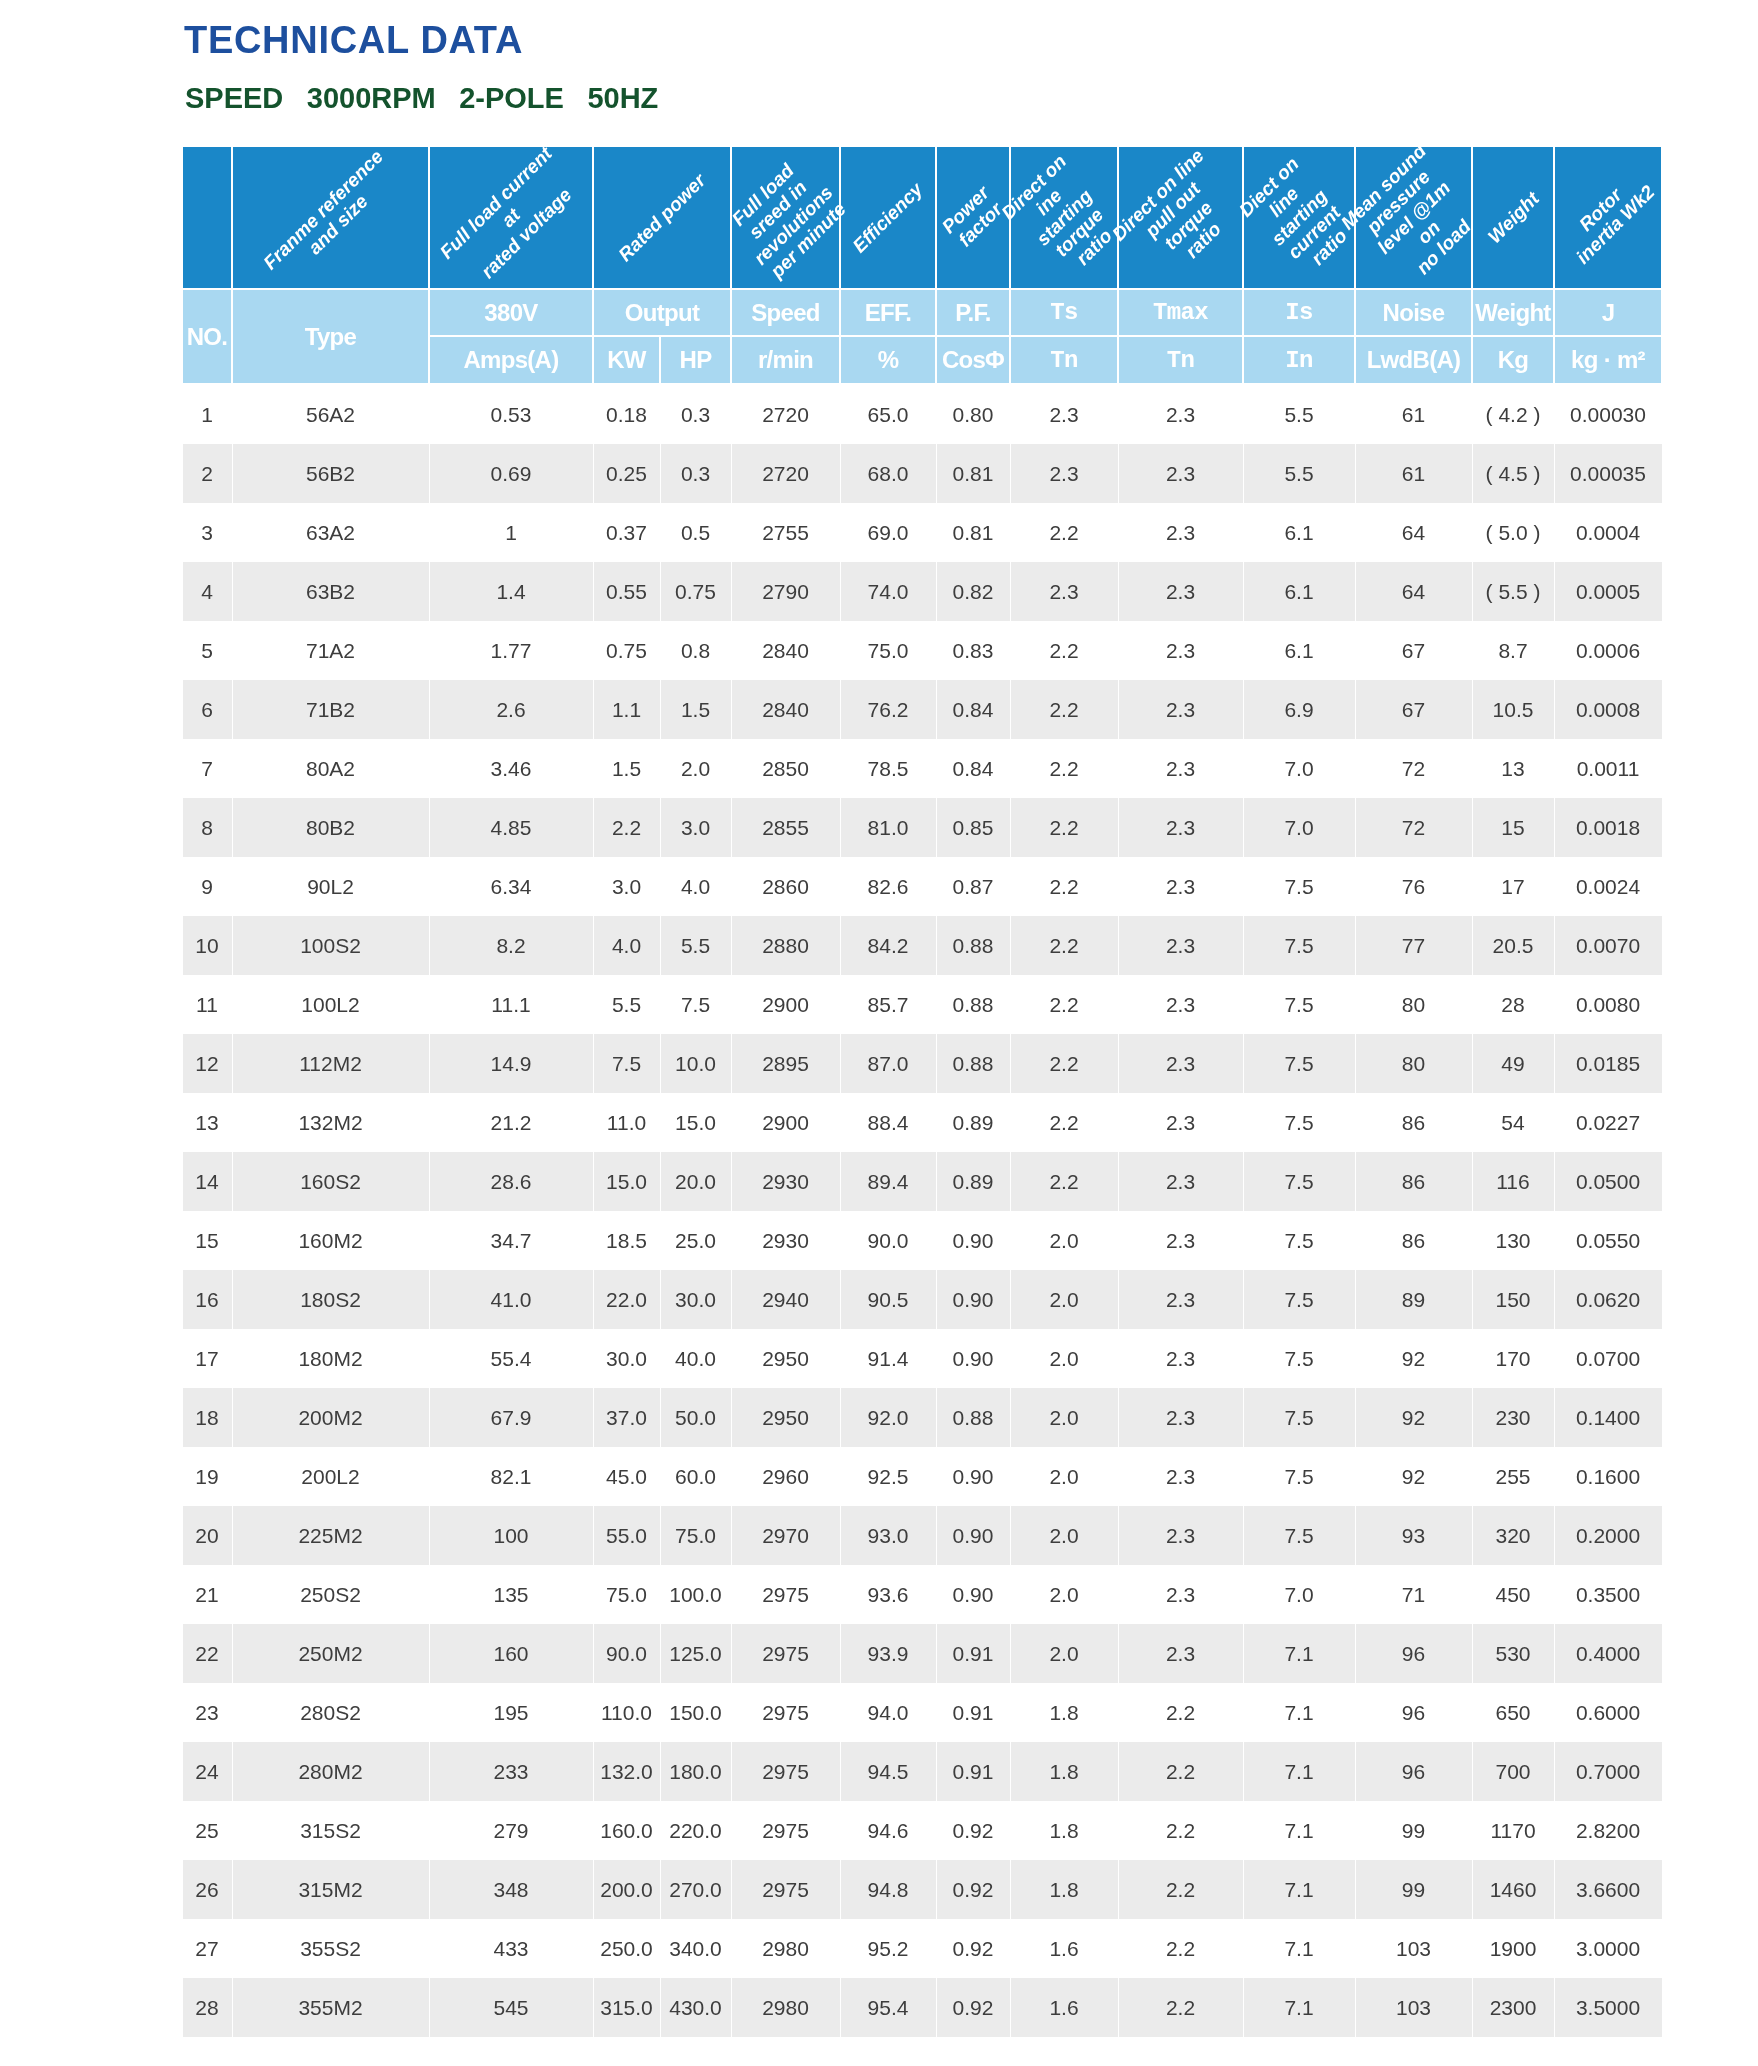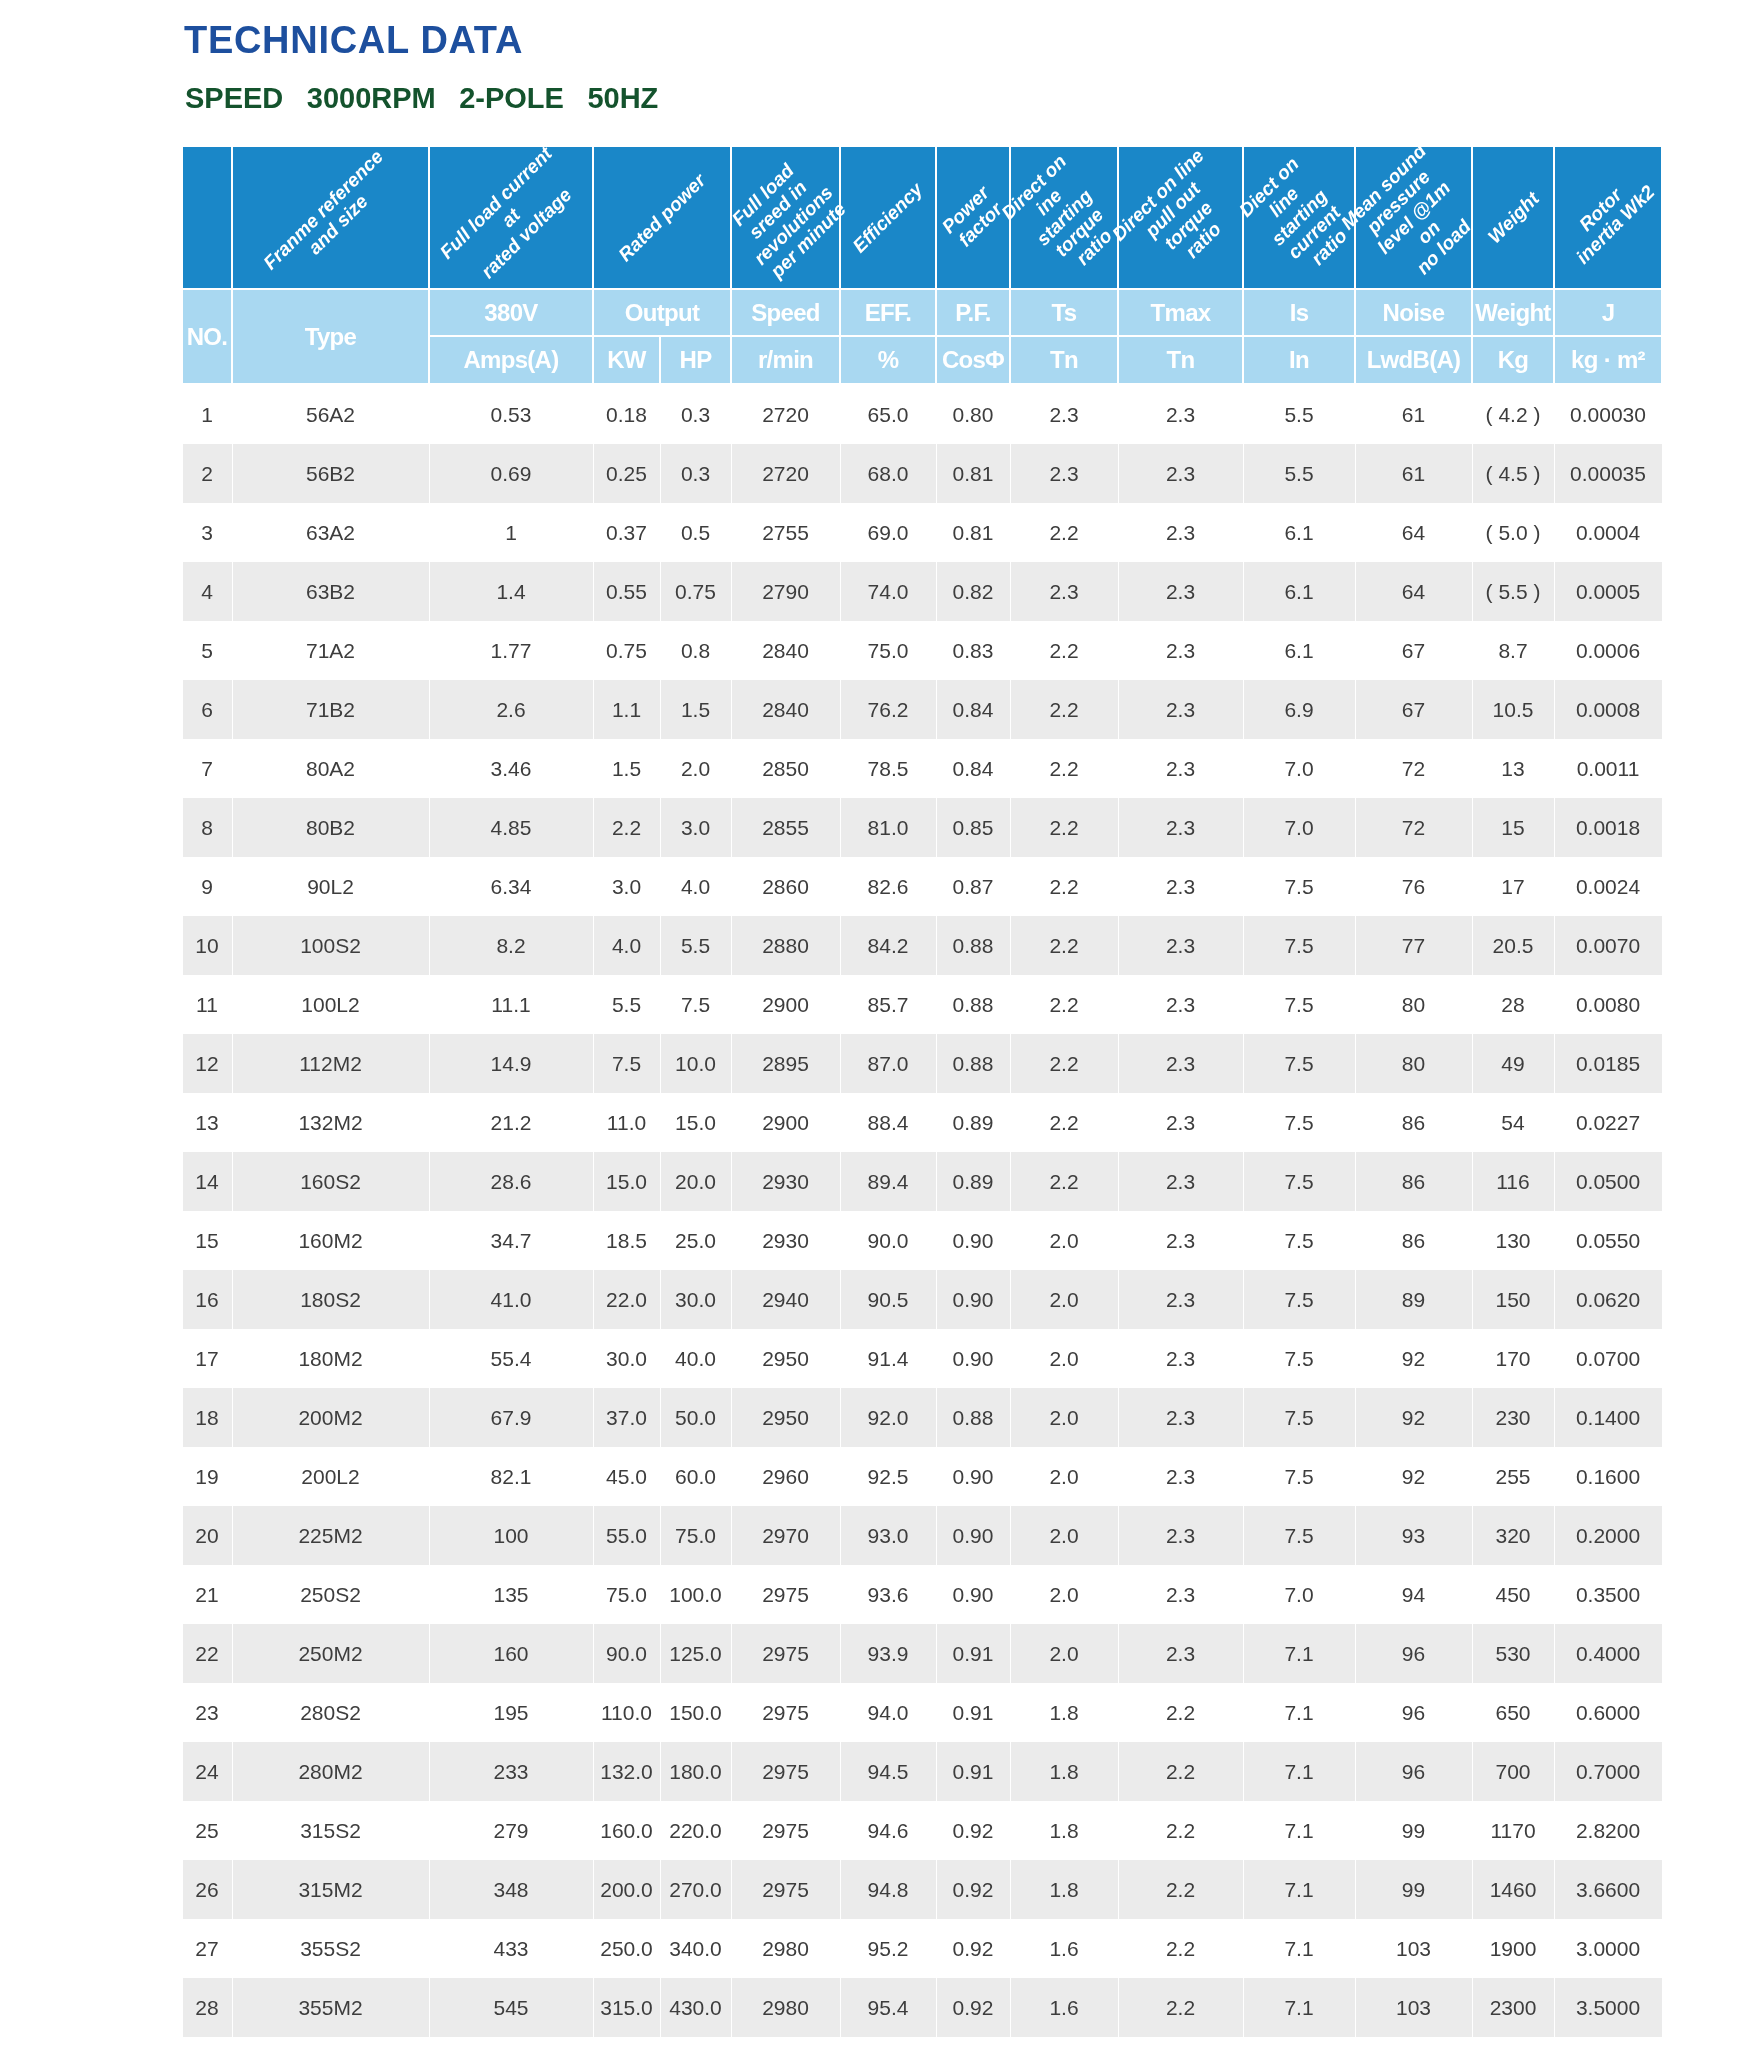--- a/index.html
+++ b/index.html
@@ -61,21 +61,21 @@
     background: #a9d8f1;
     border: 2.1px solid #ffffff;
     color: #ffffff;
     font-weight: bold;
     font-size: 24px;
     letter-spacing: -0.7px;
   }
   thead tr.sub-top th { height: 45px; }
   thead tr.sub-bot th { height: 46px; }
   thead th.span2 { height: 91px; font-size: 25px; margin-top: 48px; }
-  thead th.ratio { font-size: 21.7px; letter-spacing: 0; }
+  thead th.ratio { font-size: 21.7px; letter-spacing: 0; font-family: Liberation Mono, monospace; }
 
   
   tbody td {
     height: 59px;
     font-size: 21px;
     color: #3d3d3d;
     border-left: 1.4px solid #ffffff;
     border-right: 1.4px solid #ffffff;
     background: transparent;
   }
@@ -539,21 +539,21 @@
     <td>250S2</td>
     <td>135</td>
     <td>75.0</td>
     <td>100.0</td>
     <td>2975</td>
     <td>93.6</td>
     <td>0.90</td>
     <td>2.0</td>
     <td>2.3</td>
     <td>7.0</td>
-    <td>94</td>
+    <td>71</td>
     <td>450</td>
     <td>0.3500</td>
   </tr>
         <tr>
     <td>22</td>
     <td>250M2</td>
     <td>160</td>
     <td>90.0</td>
     <td>125.0</td>
     <td>2975</td>

